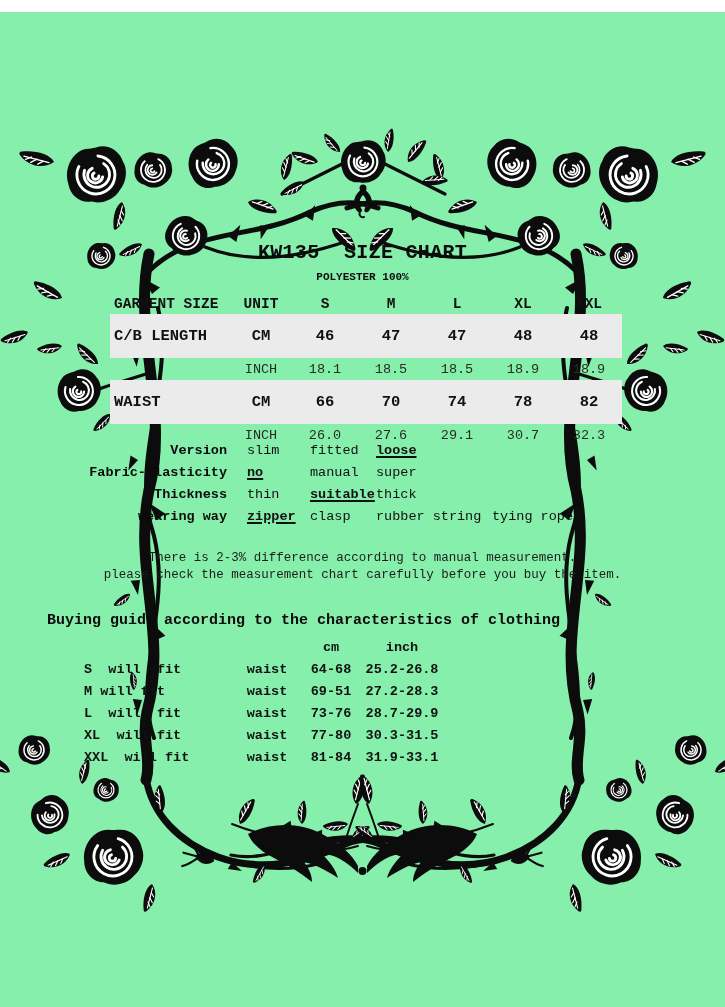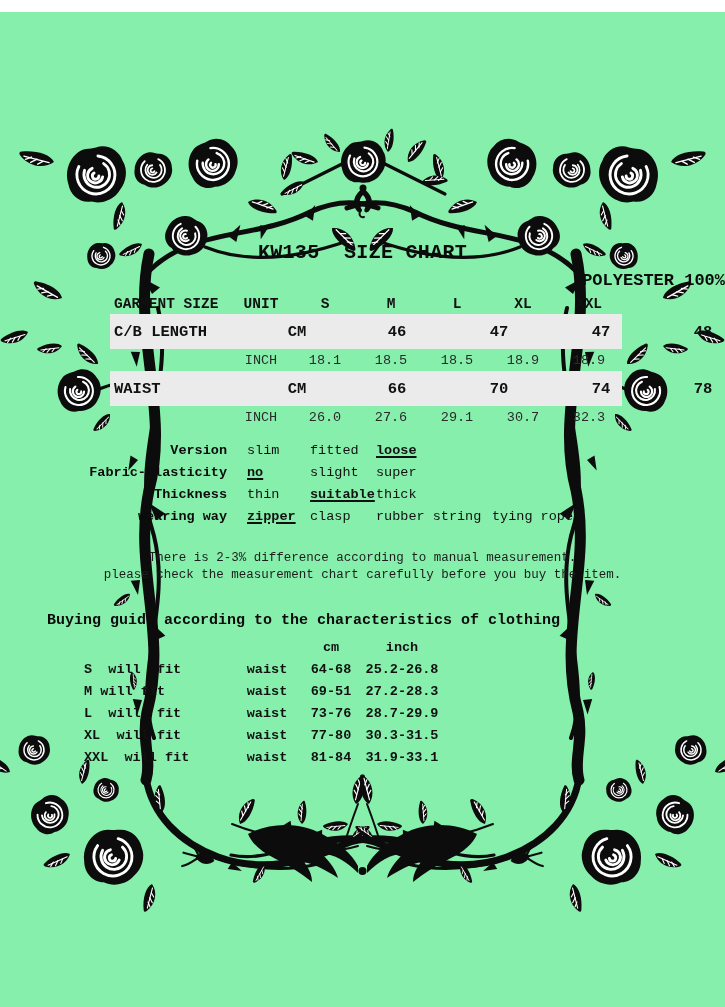--- a/index.html
+++ b/index.html
@@ -14,29 +14,29 @@
   .border-art path, .border-art circle{fill:#0c0c0c;}
   .border-art .st{fill:none;stroke:#0c0c0c;stroke-linecap:round;}
   .border-art .w{fill:none;stroke:#ffffff;stroke-width:3;stroke-linecap:round;}
   .border-art .wl{fill:none;stroke:#ffffff;stroke-width:1.4;stroke-linecap:round;}
   .b2{stroke-width:2;} .b3{stroke-width:3.2;} .b4{stroke-width:4;}
   .b5{stroke-width:5;} .b7{stroke-width:7;} .b11{stroke-width:11;}
   .content{position:absolute;left:0;top:0;width:725px;height:1007px;z-index:2;}
 
   .title{position:absolute;top:229px;left:0;width:725px;text-align:center;
     font-size:20px;font-weight:bold;white-space:pre;letter-spacing:.3px;color:#0b0b0b;}
-  .subtitle{position:absolute;top:259px;left:0;width:725px;text-align:right;
-    font-size:17px;font-weight:bold;color:#0b0b0b;}
+  .subtitle{position:absolute;top:259px;left:0;width:725px;text-align:center;
+    font-size:11px;font-weight:bold;color:#0b0b0b;}
 
   .size-table{position:absolute;top:281px;left:110px;width:512px;font-size:15px;}
   .srow{display:grid;grid-template-columns:120px 62px 66px 66px 66px 66px 66px;align-items:center;}
   .srow .cell{text-align:center;}
   .srow .lab{text-align:left;padding-left:4px;}
   .head{height:21px;font-weight:bold;font-size:14.5px;}
-  .cmrow{height:35px;background:#ebebeb;font-weight:bold;font-size:15.5px;gap:36px;}
+  .cmrow{height:44px;background:#ebebeb;font-weight:bold;font-size:15.5px;}
   .inchrow{height:22px;font-size:13.5px;color:#2a2a2a;}
 
   .attrs{position:absolute;top:427px;left:0;width:725px;font-size:13.5px;}
   .arow{display:flex;height:22px;align-items:center;}
   .alab{width:227px;text-align:right;font-weight:bold;color:#0b0b0b;}
   .opt{display:inline-block;}
   .o1{margin-left:20px;width:63px;}
   .o2{width:66px;}
   .o3{width:116px;}
   .o4{width:140px;}
@@ -238,21 +238,21 @@
     <div class="attrs">
       <div class="arow">
         <div class="alab">Version</div>
         <span class="opt o1">slim</span>
         <span class="opt o2">fitted</span>
         <span class="opt o3 sel">loose</span>
       </div>
       <div class="arow">
         <div class="alab">Fabric-Elasticity</div>
         <span class="opt o1 sel">no</span>
-        <span class="opt o2">slight</span>
+        <span class="opt o2">manual</span>
         <span class="opt o3">super</span>
       </div>
       <div class="arow">
         <div class="alab">Thickness</div>
         <span class="opt o1">thin</span>
         <span class="opt o2 sel">suitable</span>
         <span class="opt o3">thick</span>
       </div>
       <div class="arow">
         <div class="alab">wearing way</div>

